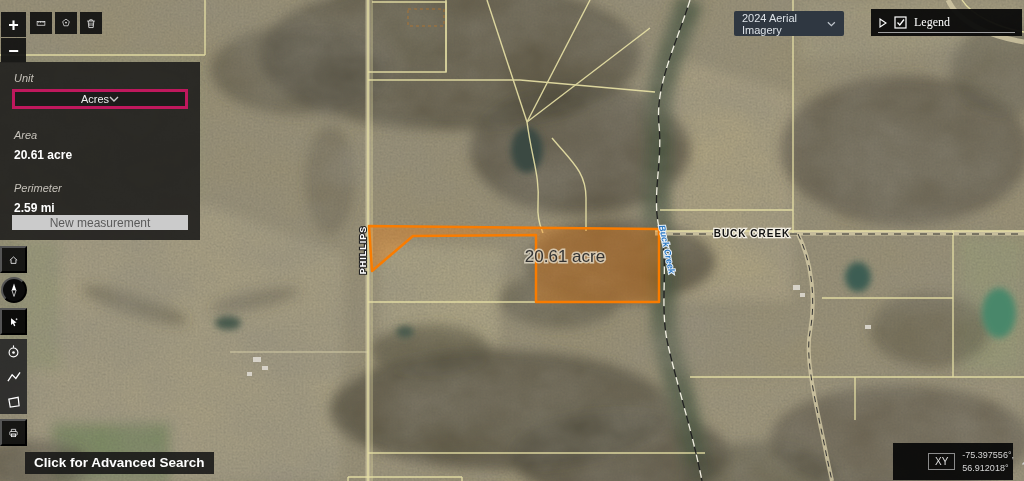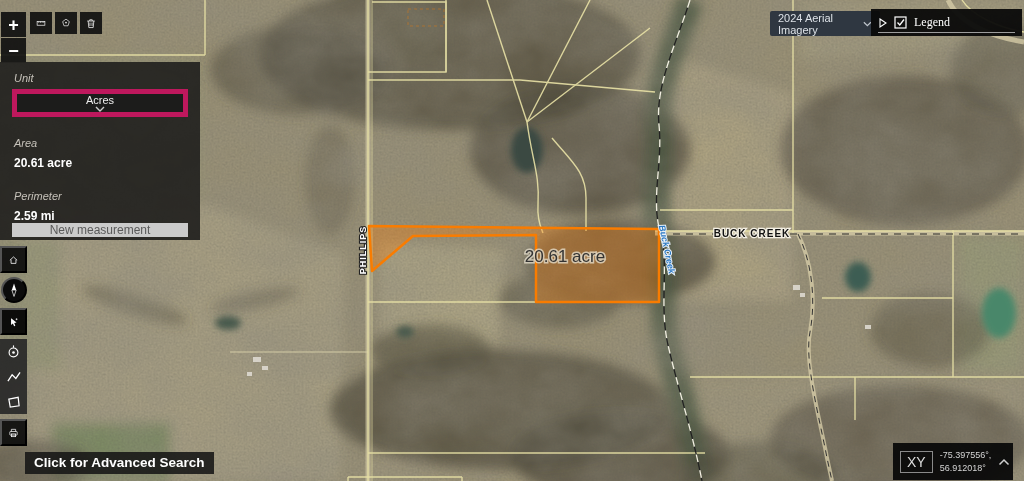--- a/index.html
+++ b/index.html
@@ -12,29 +12,29 @@
   .sq-btn{background:rgba(16,16,16,.92);color:#fff;display:flex;align-items:center;
           justify-content:center;cursor:pointer;border:none;}
   .zoom-btn{left:1px;width:25px;height:25px;font-size:18px;font-weight:bold;line-height:1;}
   .tool-btn{top:12px;width:22px;height:22px;}
 
   
   .measure-panel{left:0;top:62px;width:200px;height:178px;background:rgba(38,37,34,.96);
                  color:#eee;padding:10px 12px;display:flex;flex-direction:column;}
   .mp-label{font-size:11px;color:#c6c2ba;margin:0 0 5px 2px;font-style:italic;}
   .mp-value{font-size:12px;font-weight:bold;color:#fff;margin:2px 0 0 2px;}
-  .mp-select{height:22px;background:#1c1c1b;border:5px solid #be185d;display:flex;
-             align-items:center;justify-content:flex-end;padding:0 8px;font-size:11px;
-             color:#eee;cursor:pointer;flex-direction:column;}
+  .mp-select{height:22px;background:#1c1c1b;border:3px solid #be185d;display:flex;
+             align-items:center;justify-content:center;padding:0 8px;font-size:11px;
+             color:#eee;cursor:pointer;}
   .mp-gap{margin-top:20px;}
   .mp-btn{margin-top:auto;height:23px;background:#cbcbcb;color:#5a5a5a;font-size:12px;
           display:flex;align-items:center;justify-content:center;cursor:pointer;}
 
   
-  .basemap{left:770px;top:11px;width:110px;height:25px;background:#2f3741;border-radius:2px;
+  .basemap{left:734px;top:11px;width:110px;height:25px;background:#2f3741;border-radius:2px;
            color:#dde2e7;font-size:11px;display:flex;align-items:center;
            justify-content:space-between;padding:0 8px;cursor:pointer;}
   .legend{left:871px;top:9px;width:151px;height:27px;background:rgba(10,10,10,.95);
           color:#fff;display:flex;align-items:center;padding:0 8px;gap:7px;cursor:pointer;}
   .legend-underline{position:absolute;left:7px;right:7px;bottom:3px;height:1px;
                     background:#9d9d9d;}
   .legend-text{font-size:12px;font-family:Liberation Serif, serif;}
 
   
   .side-btn{left:0;width:27px;height:27px;background:rgba(12,12,12,.92);display:flex;
@@ -42,21 +42,21 @@
   .side-circle{left:1px;width:26px;height:26px;border-radius:50%;background:#0b0b0b;}
   .side-group{left:0;top:339px;width:27px;background:rgba(40,40,40,.92);
               display:flex;flex-direction:column;}
   .side-group .g-item{height:25px;display:flex;align-items:center;justify-content:center;cursor:pointer;}
 
   
   .adv-search{left:25px;top:452px;background:rgba(22,22,22,.88);color:#fff;font-size:13.5px;
               font-weight:bold;padding:3px 9px 4px;cursor:pointer;}
   .coord-bar{left:893px;top:443px;width:120px;height:37px;background:rgba(10,10,10,.95);
              display:flex;align-items:center;padding:0 7px;gap:7px;}
-  .xy-box{border:1px solid #8a8a8a;color:#ddd;font-size:14px;padding:2px 6px;cursor:pointer;}
+  .xy-box{border:1px solid #8a8a8a;color:#ddd;font-size:10px;padding:2px 6px;cursor:pointer;margin-left:28px;}
   .coords{color:#d5d5d5;font-size:9px;line-height:1.35;white-space:nowrap;}
   .coord-chevron{margin-left:auto;cursor:pointer;display:flex;}
 </style>
 </head>
 <body>
 
 <div class="app">
 
   <svg class="map-svg" width="1024" height="481" viewBox="0 0 1024 481">
     <defs>

